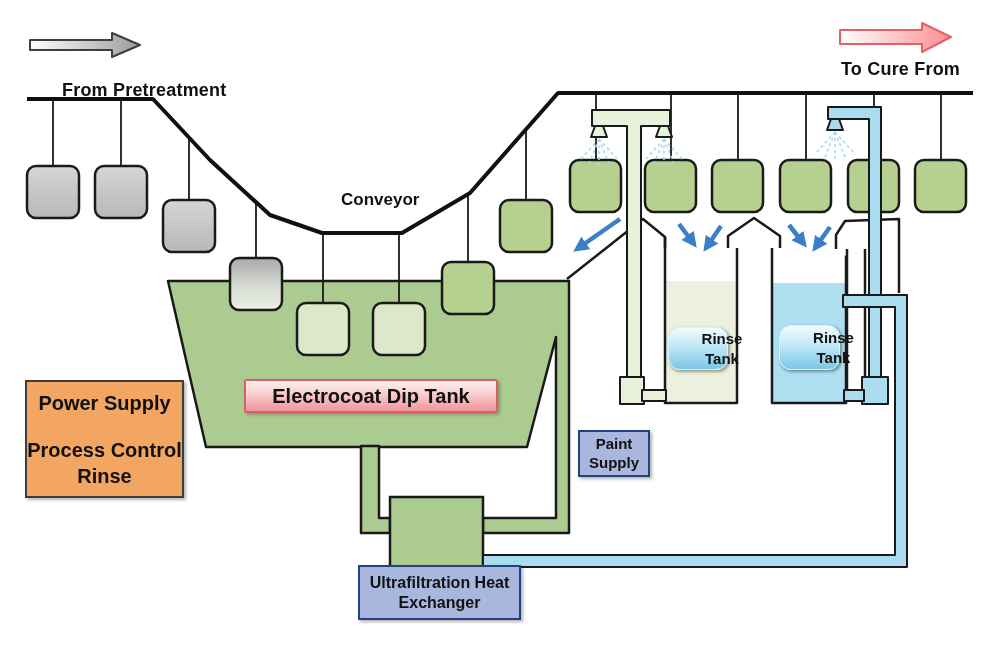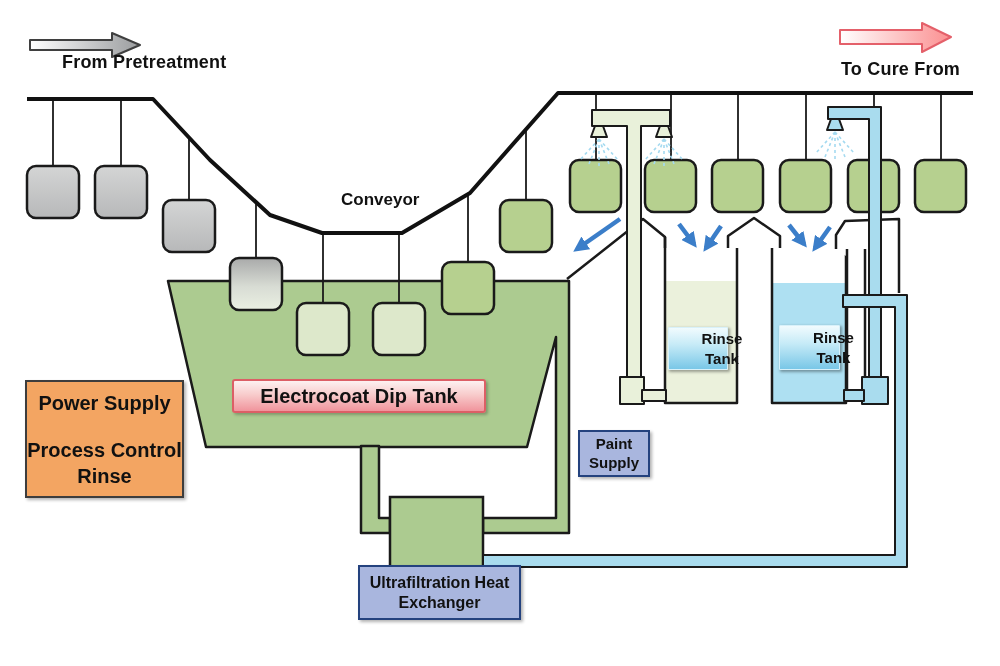--- a/index.html
+++ b/index.html
@@ -4,31 +4,31 @@
 <style>
   html,body{margin:0;padding:0;background:#ffffff;}
   #stage{position:relative;width:1000px;height:666px;background:#fff;overflow:hidden;
          font-family:"Liberation Sans", sans-serif;}
   #stage svg{position:absolute;left:0;top:0;}
   .lbl{position:absolute;font-weight:bold;color:#111;}
   .flow-label{font-size:18px;letter-spacing:.2px;}
   .conveyor-label{font-size:17px;margin-left:24px;}
   .boxlbl{display:flex;flex-direction:column;align-items:center;justify-content:center;
           text-align:center;box-sizing:border-box;}
-  .dip-label{left:232px;top:379px;width:254px;height:34px;font-size:20px;
+  .dip-label{left:244px;top:379px;width:254px;height:34px;font-size:20px;
     background:linear-gradient(#fdf1f1,#f8cccc 45%,#f0949c);
     border:2px solid #dc5f66;border-radius:3px;box-shadow:2px 2px 3px rgba(0,0,0,.25);}
   .power-box{left:25px;top:380px;width:159px;height:118px;font-size:20px;line-height:1.3;
     background:#f3a562;border:2.5px solid #3d3d3d;box-shadow:2px 2px 3px rgba(0,0,0,.3);gap:21px;}
   .blue-box{background:#a9b6de;border:2.5px solid #24427e;box-shadow:2px 2px 3px rgba(0,0,0,.3);
     font-size:15px;line-height:1.25;}
   .paint-box{left:578px;top:430px;width:72px;height:47px;}
   .uf-box{left:358px;top:565px;width:163px;height:55px;font-size:16px;}
   .rinse-box{background:linear-gradient(#f1fbfe,#c7ebf7 40%,#79c7e7);
-    border:1.5px solid #d8f1fa;border-radius:1px;box-shadow:1.5px 1.5px 3px rgba(0,0,0,.35);
+    border:1.5px solid #d8f1fa;border-radius:12px;box-shadow:1.5px 1.5px 3px rgba(0,0,0,.35);
     font-size:15px;line-height:1.3;padding-left:48px;}
   .rinse-1{left:668px;top:327px;width:60px;height:43px;}
   .rinse-2{left:779px;top:325px;width:61px;height:45px;}
 </style>
 </head>
 <body>
 
 <div id="stage">
 
 <svg width="1000" height="666" viewBox="0 0 1000 666">
@@ -156,21 +156,21 @@
     <line x1="679" y1="224" x2="694" y2="244" marker-end="url(#arrB)"></line>
     <line x1="721" y1="226" x2="706" y2="248" marker-end="url(#arrB)"></line>
     <line x1="789" y1="225" x2="804" y2="244" marker-end="url(#arrB)"></line>
     <line x1="830" y1="227" x2="815" y2="248" marker-end="url(#arrB)"></line>
   </g>
 
   <polygon points="30,40 112,40 112,33 140,45 112,57 112,50 30,50" fill="url(#gArrow)" stroke="#3f3f3f" stroke-width="2" stroke-linejoin="round"></polygon>
   <polygon points="840,30 922,30 922,23 951,37 922,52 922,44 840,44" fill="url(#rArrow)" stroke="#e4606a" stroke-width="2" stroke-linejoin="round"></polygon>
 </svg>
 
-<div class="lbl flow-label" style="left:62px;top:52px;">From Pretreatment</div>
+<div class="lbl flow-label" style="left:62px;top:80px;">From Pretreatment</div>
 <div class="lbl flow-label" style="left:841px;top:59px;">To Cure From</div>
 <div class="lbl conveyor-label" style="left:317px;top:190px;">Conveyor</div>
 
 <div class="lbl boxlbl dip-label">
   <span>Electrocoat Dip Tank</span>
 </div>
 
 <div class="lbl boxlbl power-box">
   <span>Power Supply</span>
   <span>Process Control Rinse</span>

